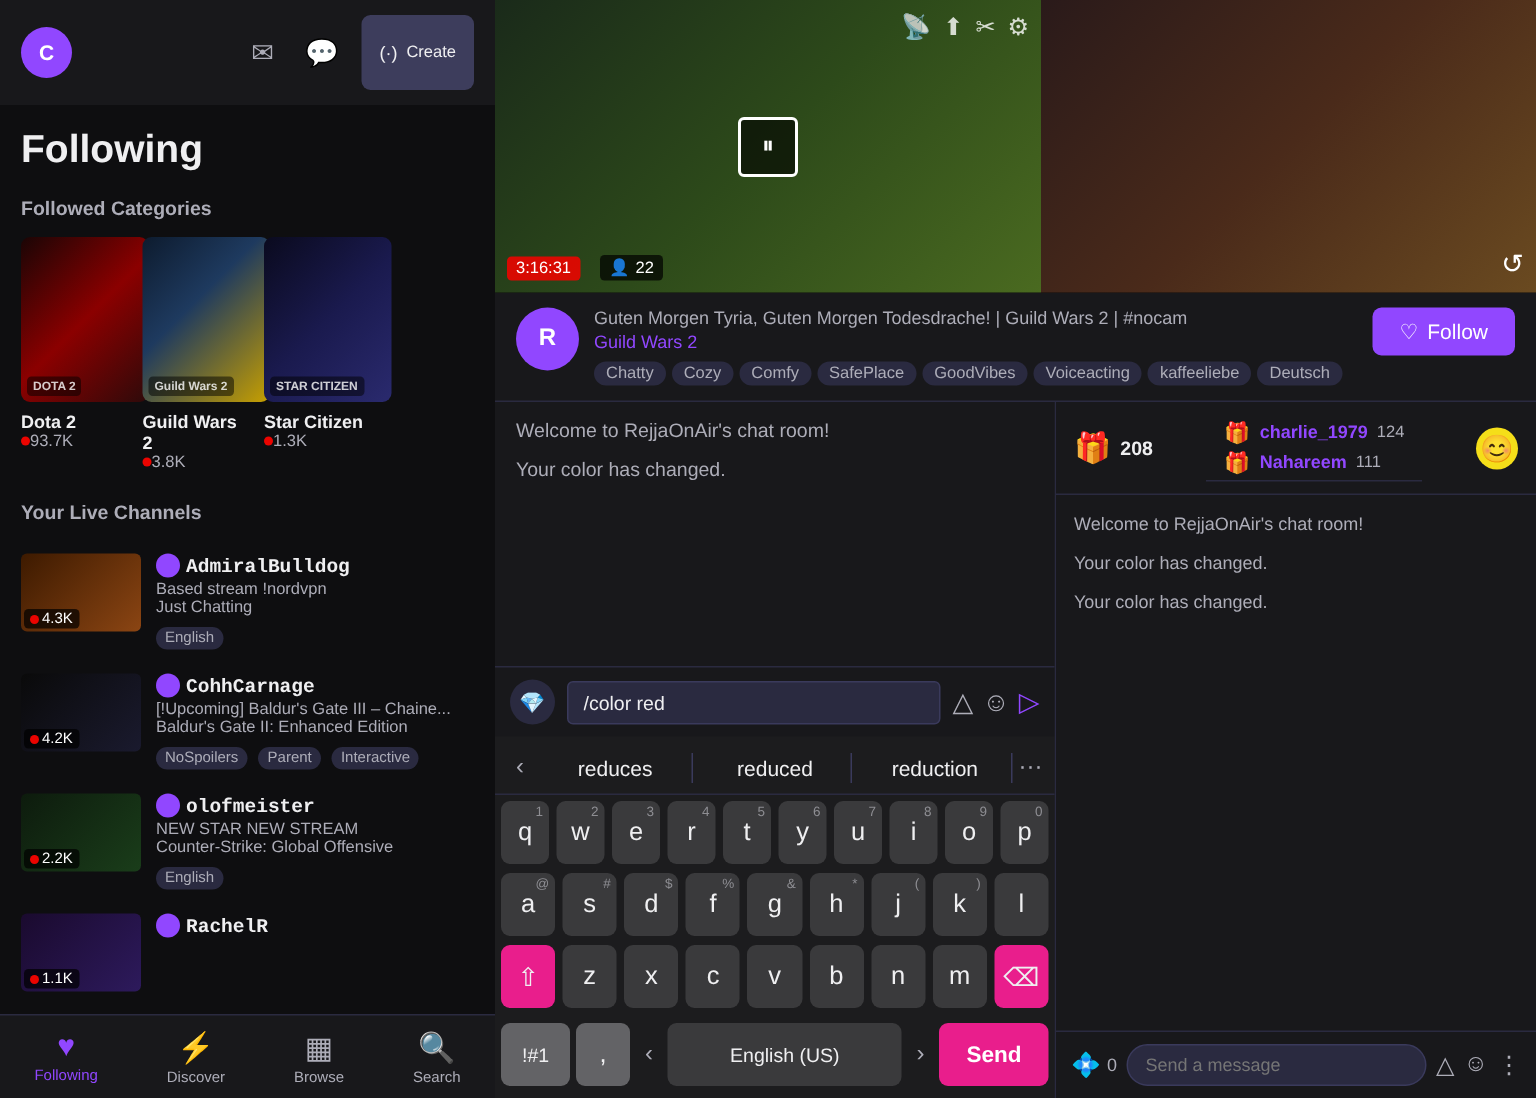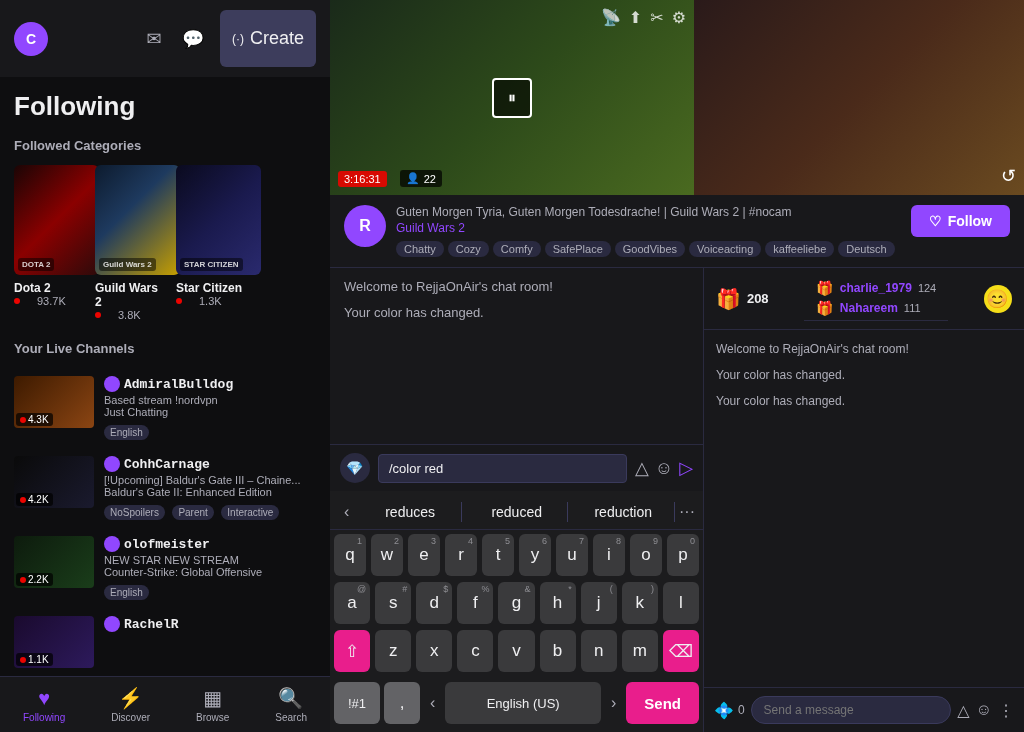--- a/index.html
+++ b/index.html
@@ -62,21 +62,21 @@
       font-size: 18px;
       cursor: pointer;
     }
 
     .create-btn {
       background: #3d3d5c;
       color: #efeff1;
       border: none;
       border-radius: 6px;
       padding: 18px 12px;
-      font-size: 18px;
+      font-size: 11px;
       cursor: pointer;
       display: flex;
       align-items: center;
       gap: 6px;
     }
 
     .create-btn::before {
       content: '(·)';
       font-size: 12px;
     }
@@ -157,21 +157,21 @@
       font-size: 12px;
       font-weight: 600;
       color: #efeff1;
     }
 
     .category-viewers {
       font-size: 11px;
       color: #adadb8;
       display: flex;
       align-items: center;
-      gap: 17px;
+      gap: 0;
     }
 
     .live-dot {
       width: 6px; height: 6px;
       border-radius: 50%;
       background: #eb0400;
       display: inline-block;
     }
 
     .channels-section { margin-top: 4px; }
@@ -465,21 +465,21 @@
       border-radius: 10px;
     }
 
     .follow-btn {
       background: #9147ff;
       color: white;
       border: none;
       border-radius: 6px;
       padding: 8px 18px;
       font-size: 14px;
-      font-weight: 700;
+      font-weight: 400;
       cursor: pointer;
       display: flex;
       align-items: center;
       gap: 6px;
       flex-shrink: 0;
     }
 
     .follow-btn::before {
       content: '♡';
       font-size: 14px;

